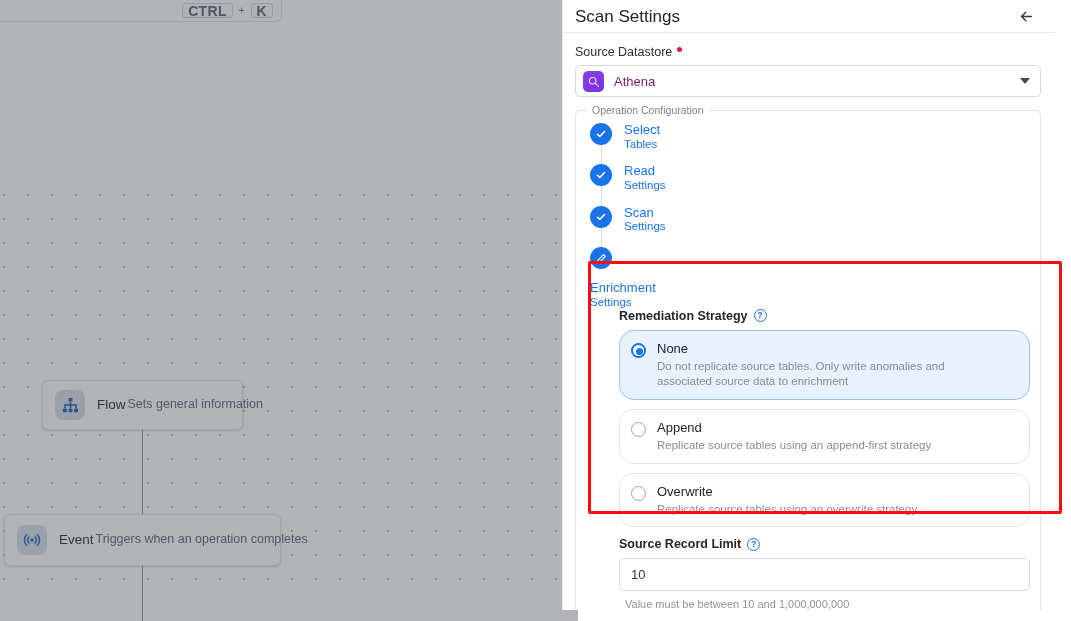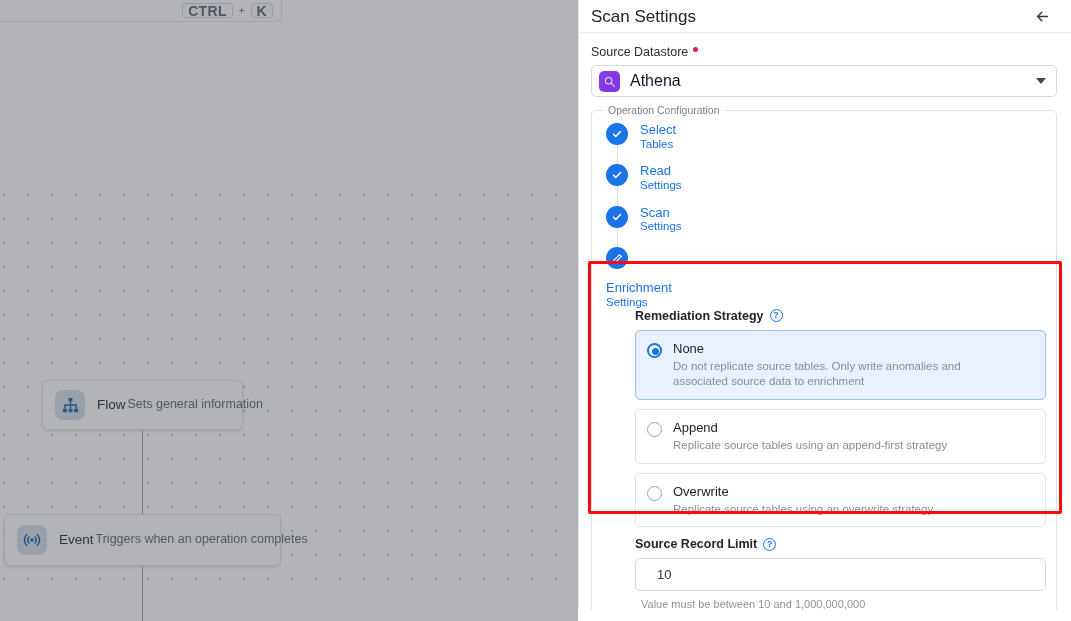--- a/index.html
+++ b/index.html
@@ -105,21 +105,21 @@
   
   .scrim {
     position: absolute; left: 0; top: 0;
     width: 578px; height: 621px;
     background: rgba(70,74,80,.42);
     pointer-events: none;
   }
 
   
   .panel {
-    position: absolute; left: 578px; top: 0;
+    position: absolute; left: 562px; top: 0;
     width: 493px; height: 610px;
     background: #ffffff;
     border-left: 1px solid #e6e8ec;
     overflow: hidden;
   }
   .panel-header {
     height: 33px;
     display: flex; align-items: center; justify-content: space-between;
     padding: 0 18px 0 12px;
     border-bottom: 1px solid #e8eaee;
@@ -149,21 +149,21 @@
     gap: 10px;
     background: #fff;
     cursor: pointer;
   }
   .athena-icon {
     width: 21px; height: 21px; flex:none;
     border-radius: 5px;
     background: linear-gradient(145deg,#8b3fe8 0%, #7a34e0 100%);
     display:flex;align-items:center;justify-content:center;
   }
-  .select-value { flex: 1; font-size: 16px; color: #0f172a; }
+  .select-value { flex: 1; font-size: 13px; color: #701a75; }
   .caret { width: 0;height:0;border-left:5px solid transparent;border-right:5px solid transparent;border-top:6px solid #43474e; }
 
   
   .fieldset {
     margin-top: 13px;
     border: 1px solid #dfe2e6;
     border-radius: 5px;
     padding: 8px 10px 14px 10px;
     position: relative;
   }
@@ -210,21 +210,21 @@
   .help-icon {
     width: 13px; height: 13px; border-radius: 50%;
     border: 1.3px solid #1a73e8; color: #1a73e8;
     font-size: 9px; line-height: 11px; text-align: center;
     font-family: "Liberation Sans", sans-serif;
     cursor: pointer; flex: none;
   }
 
   .radio-card {
     border: 1px solid #e0e3e7;
-    border-radius: 5px;
+    border-radius: 15px;
     padding: 10px 12px 10px 11px;
     display: flex; gap: 11px; align-items: flex-start;
     margin-bottom: 9px;
     background: #fff;
     cursor: pointer;
   }
   .radio-card.selected {
     border-color: #9cc2f0;
     background: #e9f1fd;
   }
@@ -247,21 +247,21 @@
   }
   .radio-texts { display:flex;flex-direction:column;gap:3px; }
   .radio-title { font-size: 13px; color: #20242b; }
   .radio-desc { font-size: 11.5px; color: #878d96; line-height: 1.3; max-width: 345px;}
 
   .limit-block { margin-top: 10px; }
   .text-input {
     width: 100%; height: 33px;
     border: 1px solid #d6d9de;
     border-radius: 5px;
-    padding: 0 21px;
+    padding: 0 11px;
     font-size: 13px; color: #31353c;
     font-family: "Liberation Sans", sans-serif;
     background: #fff;
     outline: none;
   }
   .helper-text {
     margin-top: 7px; margin-left: 6px;
     font-size: 11px; color: #8d939b;
   }
 

